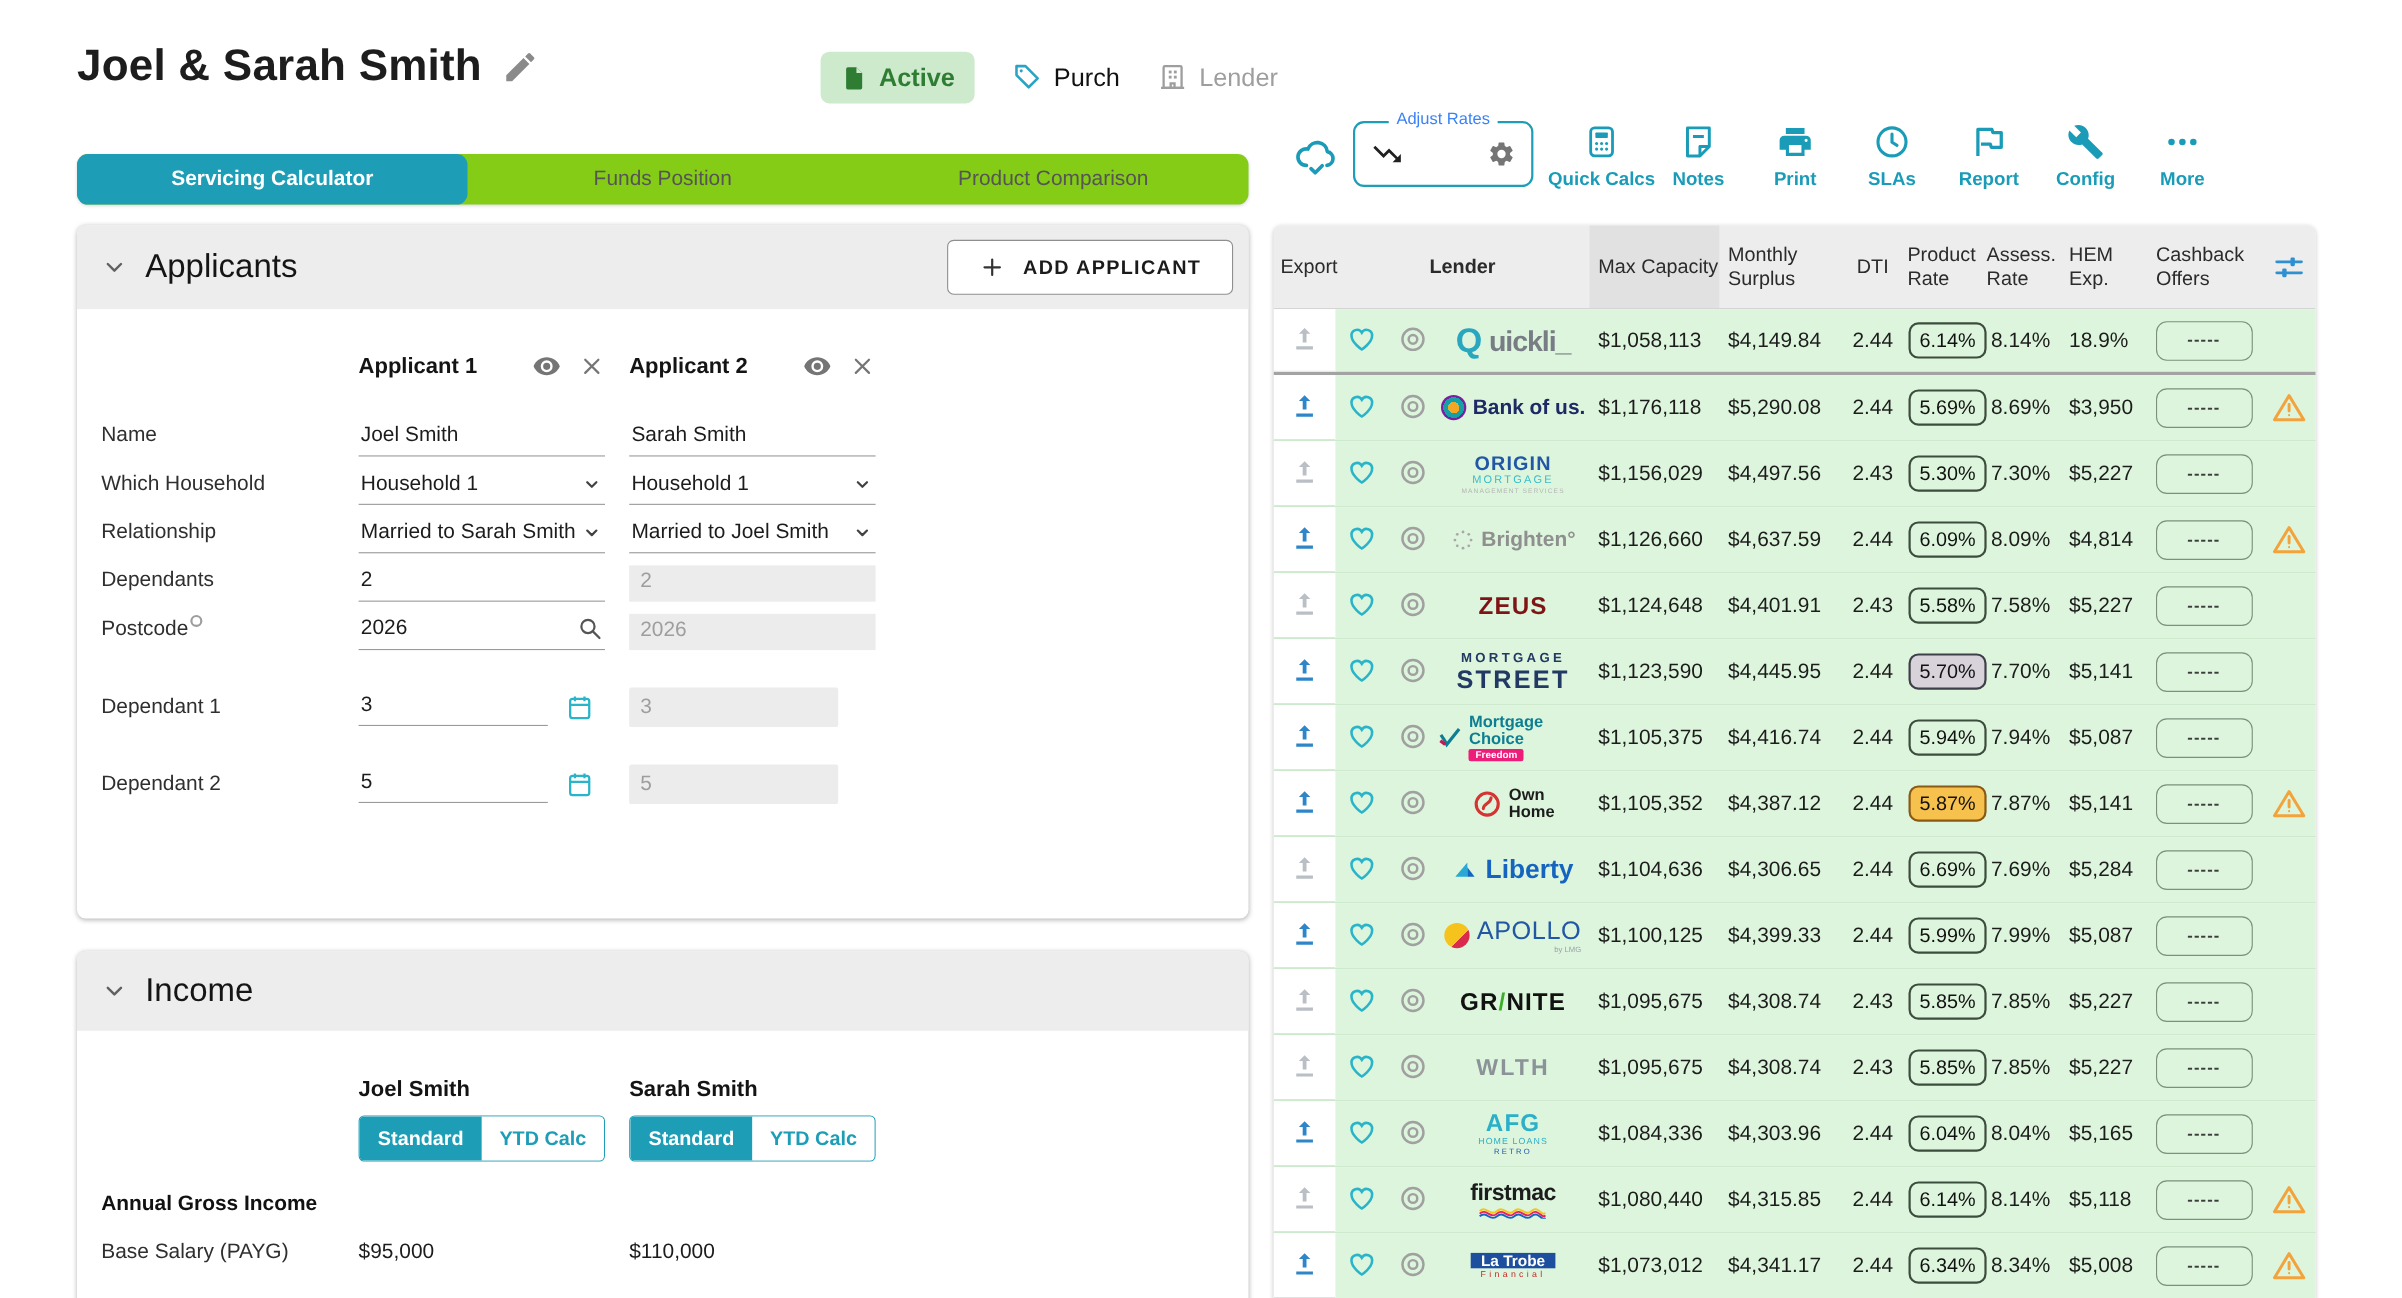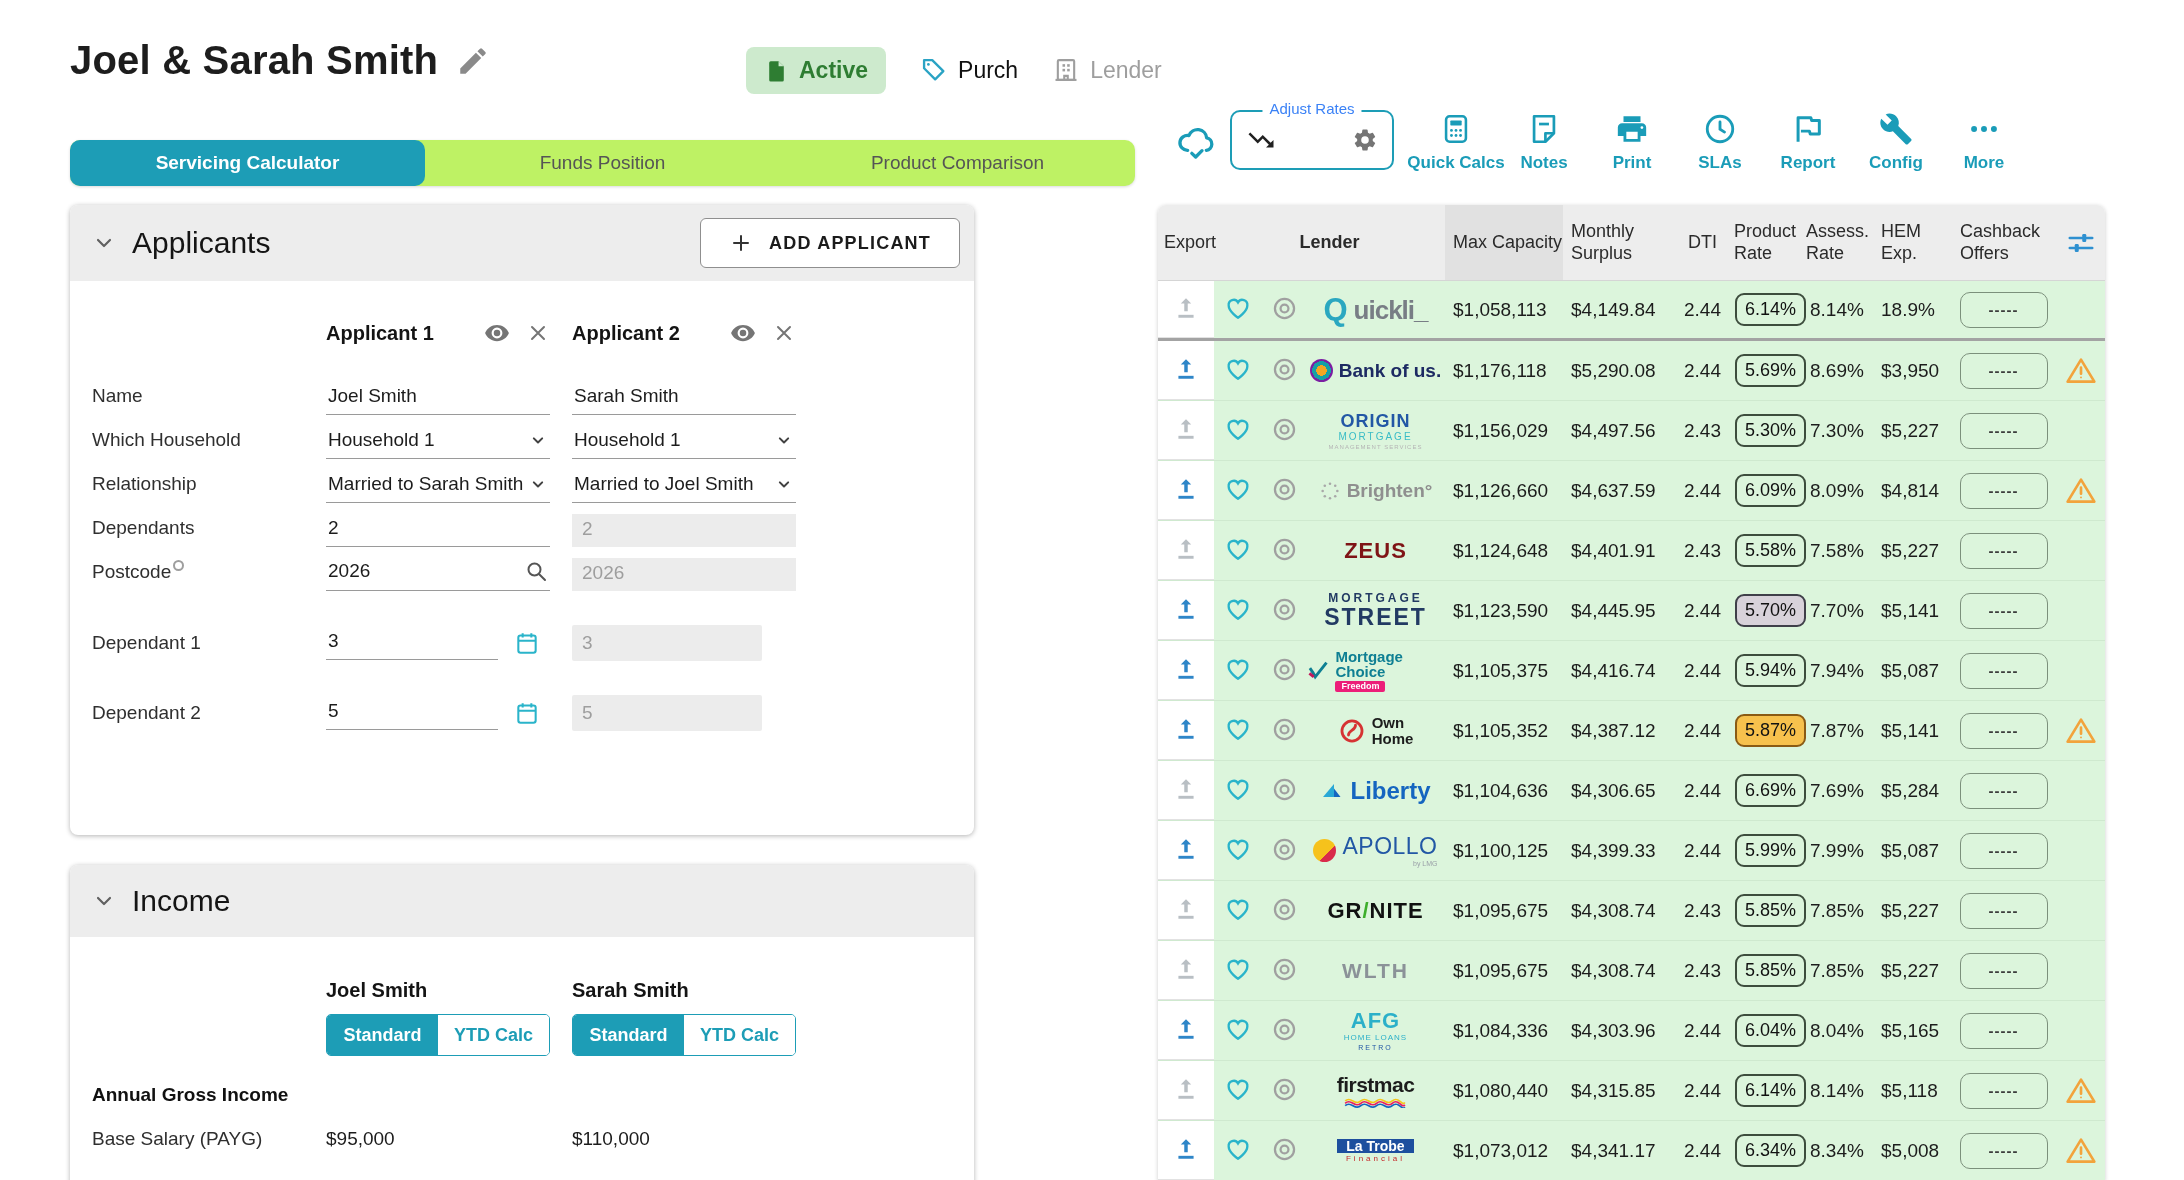--- a/index.html
+++ b/index.html
@@ -22,27 +22,27 @@
   .toolbar{position:absolute;left:1176px;top:98px;display:flex;align-items:flex-start}
   .sync{margin-top:24px;margin-right:14px}
   .adjust-box{position:relative;width:164px;height:60px;border:2.5px solid #1d9db6;border-radius:10px;
     margin-top:12px;margin-right:18px;display:flex;align-items:center;justify-content:space-between;padding:0 14px}
   .adjust-label{position:absolute;top:-12px;left:50%;transform:translateX(-50%);background:#fff;
     padding:0 7px;font-size:15px;color:#3b82f6;white-space:nowrap}
   .tool-btn{width:88px;display:flex;flex-direction:column;align-items:center;gap:7px;padding-top:14px}
   .tool-label{font-size:17px;font-weight:600;color:#1a9cb8;white-space:nowrap}
 
   
-  .tabs{position:absolute;left:70px;top:140px;width:1065px;height:46px;background:#bef264;
+  .tabs{position:absolute;left:70px;top:140px;width:1065px;height:46px;background:#84cc16;
     border-radius:10px;display:flex;box-shadow:0 1px 3px rgba(0,0,0,.15)}
   .tab{flex:1;display:flex;align-items:center;justify-content:center;font-size:19px;color:#555;border-radius:10px}
   .tab.active{background:#1d9db6;color:#fff;font-weight:700}
 
   
-  .card{position:absolute;left:70px;width:904px;background:#fff;border-radius:8px;
+  .card{position:absolute;left:70px;width:1065px;background:#fff;border-radius:8px;
     box-shadow:0 1px 5px rgba(0,0,0,.3);overflow:hidden}
   .card.applicants{top:205px;height:630px}
   .card.income{top:865px;height:330px}
   .card-head{height:76px;background:#ededed;display:flex;align-items:center;gap:16px;padding:0 22px;position:relative}
   .card.income .card-head{height:72px}
   .card-title{font-size:30px;font-weight:500;color:#151515}
   .add-btn{position:absolute;right:14px;top:13px;height:50px;display:flex;align-items:center;gap:16px;
     background:#fff;border:1px solid #8f8f8f;border-radius:6px;padding:0 28px;font-size:18px;font-weight:600;
     letter-spacing:1.2px;color:#1b1b1b}
 

